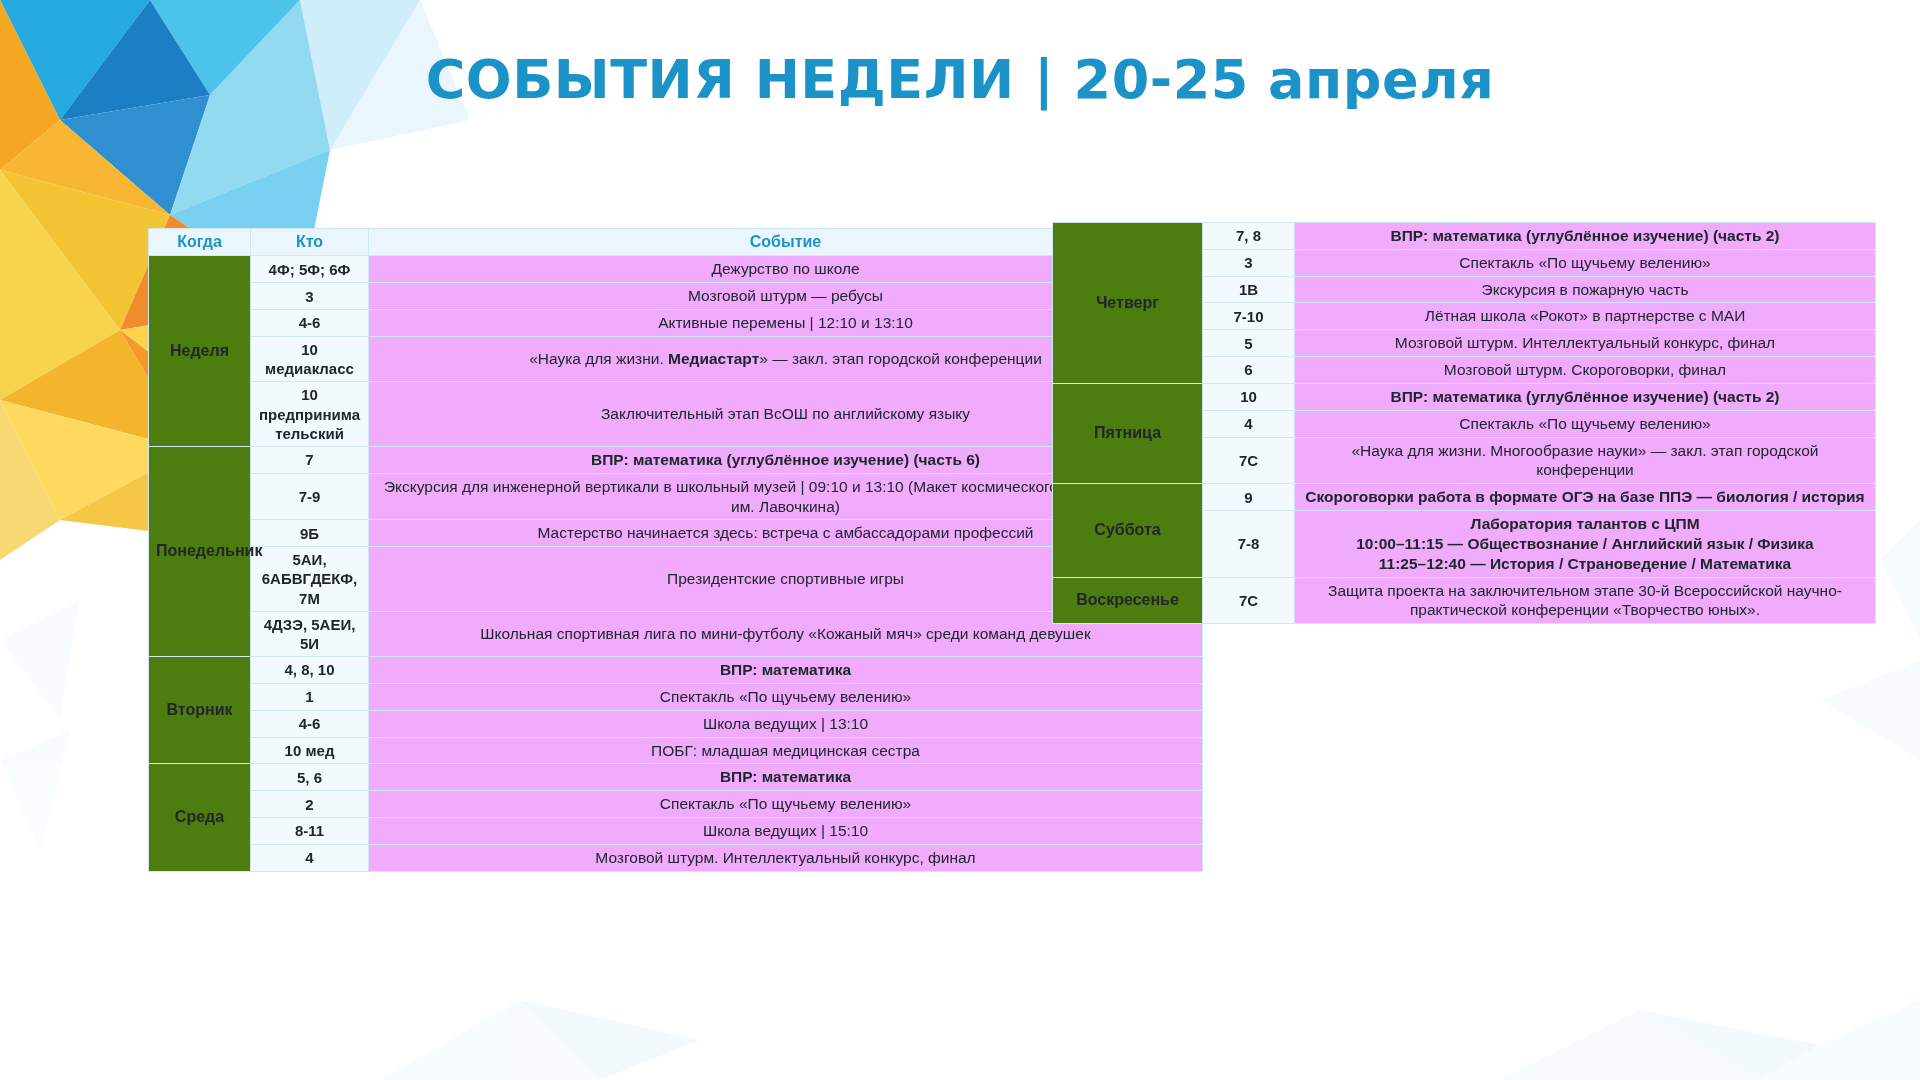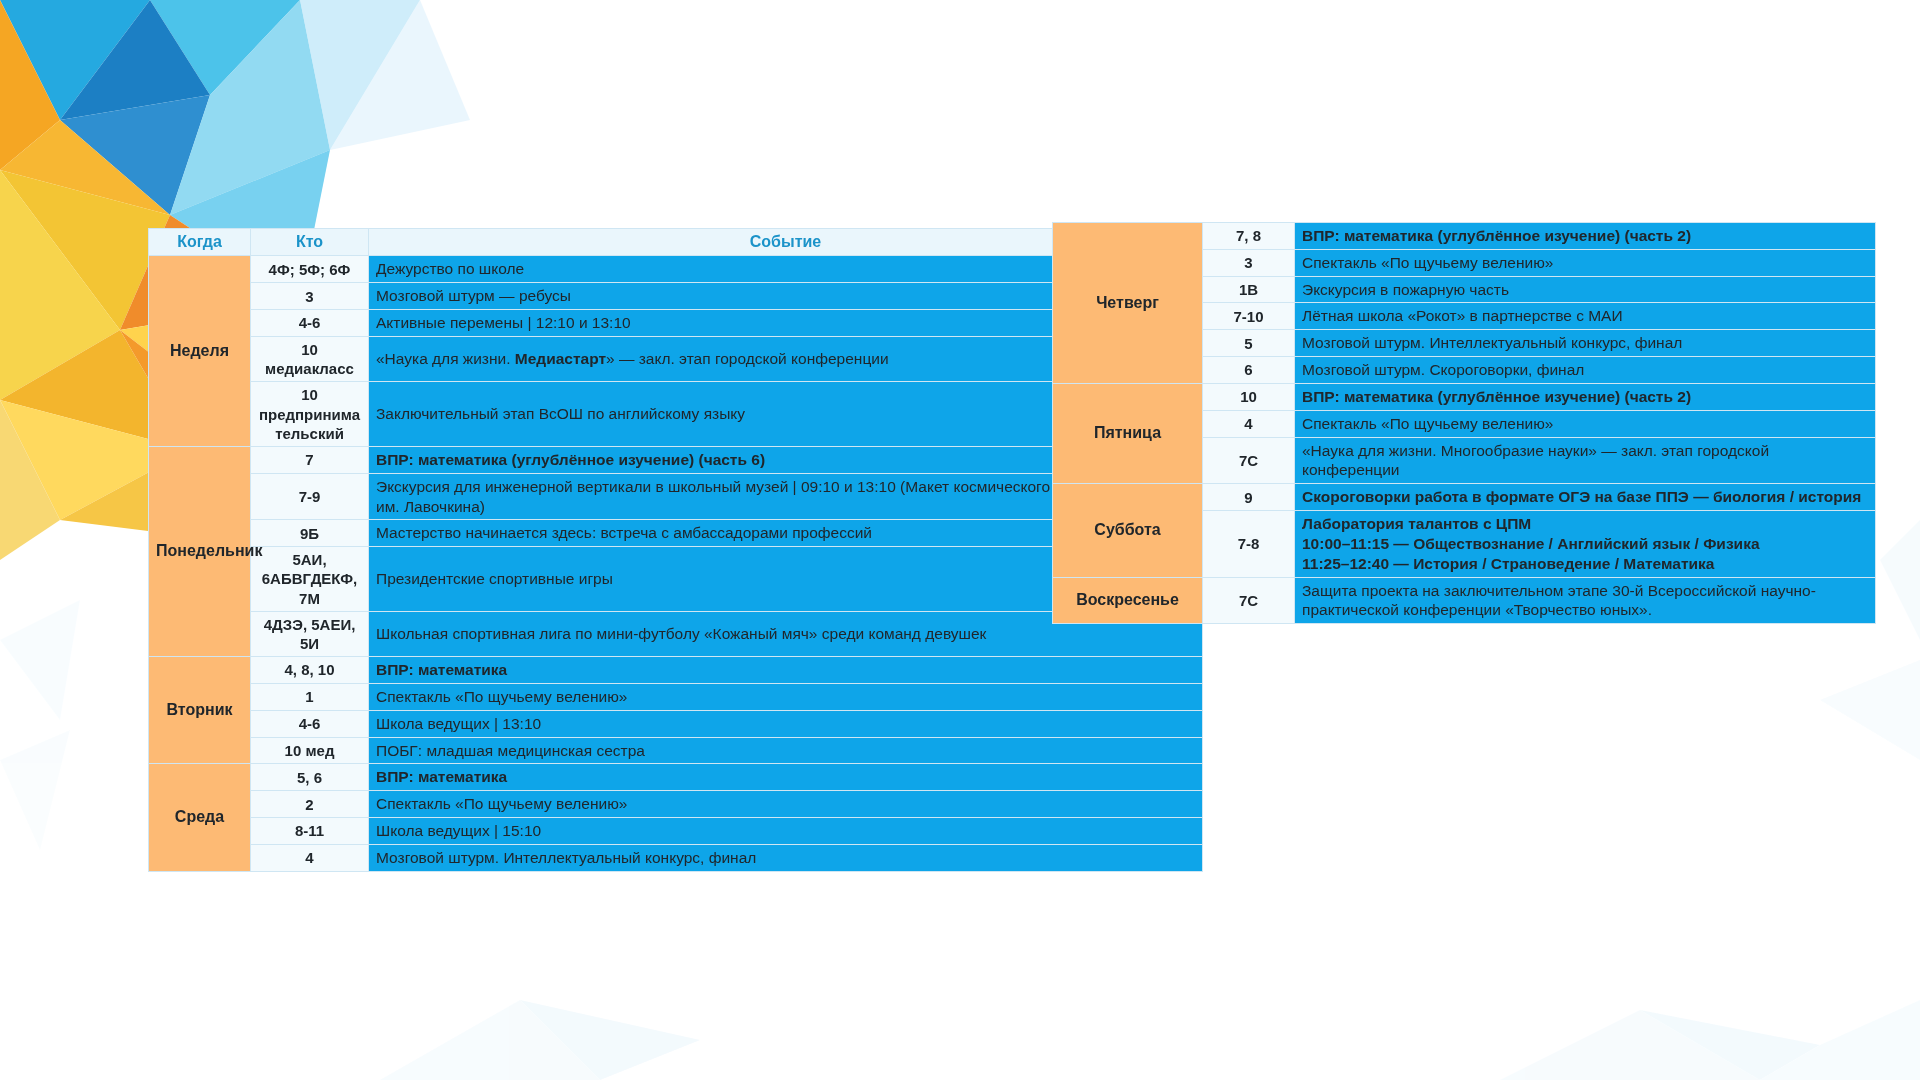--- a/index.html
+++ b/index.html
@@ -61,34 +61,34 @@
     color: #1b93c9;
     font-weight: bold;
     text-align: center;
     background: #eaf6fc;
     font-size: 16px;
     padding: 6px 4px;
   }
   td.day {
     text-align: center;
     font-weight: bold;
-    background: #fdba74;
+    background: #4d7c0f;
     color: #20262b;
     font-size: 16px;
   }
   td.who {
     text-align: center;
     background: #f3fafd;
     font-size: 15px;
     white-space: pre-line;
     font-weight: bold;
   }
   td.ev {
-    text-align: left;
-    background: #0ea5e9;
+    text-align: center;
+    background: #f0abfc;
   }
   td.ev.bold, td.who.bold { font-weight: bold; }
   td.ev .b { font-weight: bold; }
 
   
   #left-table-wrap { left: 148px; top: 228px; width: 1055px; }
   #left-table-wrap col.c-day { width: 102px; }
   #left-table-wrap col.c-who { width: 118px; }
 
   
@@ -140,20 +140,21 @@
         <polygon points="1880,560 1920,520 1920,640" fill="#e3f3fb"></polygon>
         <polygon points="1820,700 1920,660 1920,760" fill="#e9f6fc"></polygon>
       </g>
       <g opacity="0.3">
         <polygon points="0,640 80,600 60,720" fill="#eaf7fd"></polygon>
         <polygon points="0,760 70,730 40,850" fill="#eef8fd"></polygon>
       </g>
     </svg>
   </div>
 
+  <div class="title">СОБЫТИЯ НЕДЕЛИ | 20-25 апреля</div>
 
   <div class="tbl-wrap" id="left-table-wrap">
     <table class="sched">
       <colgroup>
         <col class="c-day">
           <col class="c-who">
           <col>
       </colgroup>
       <thead>
         <tr>

